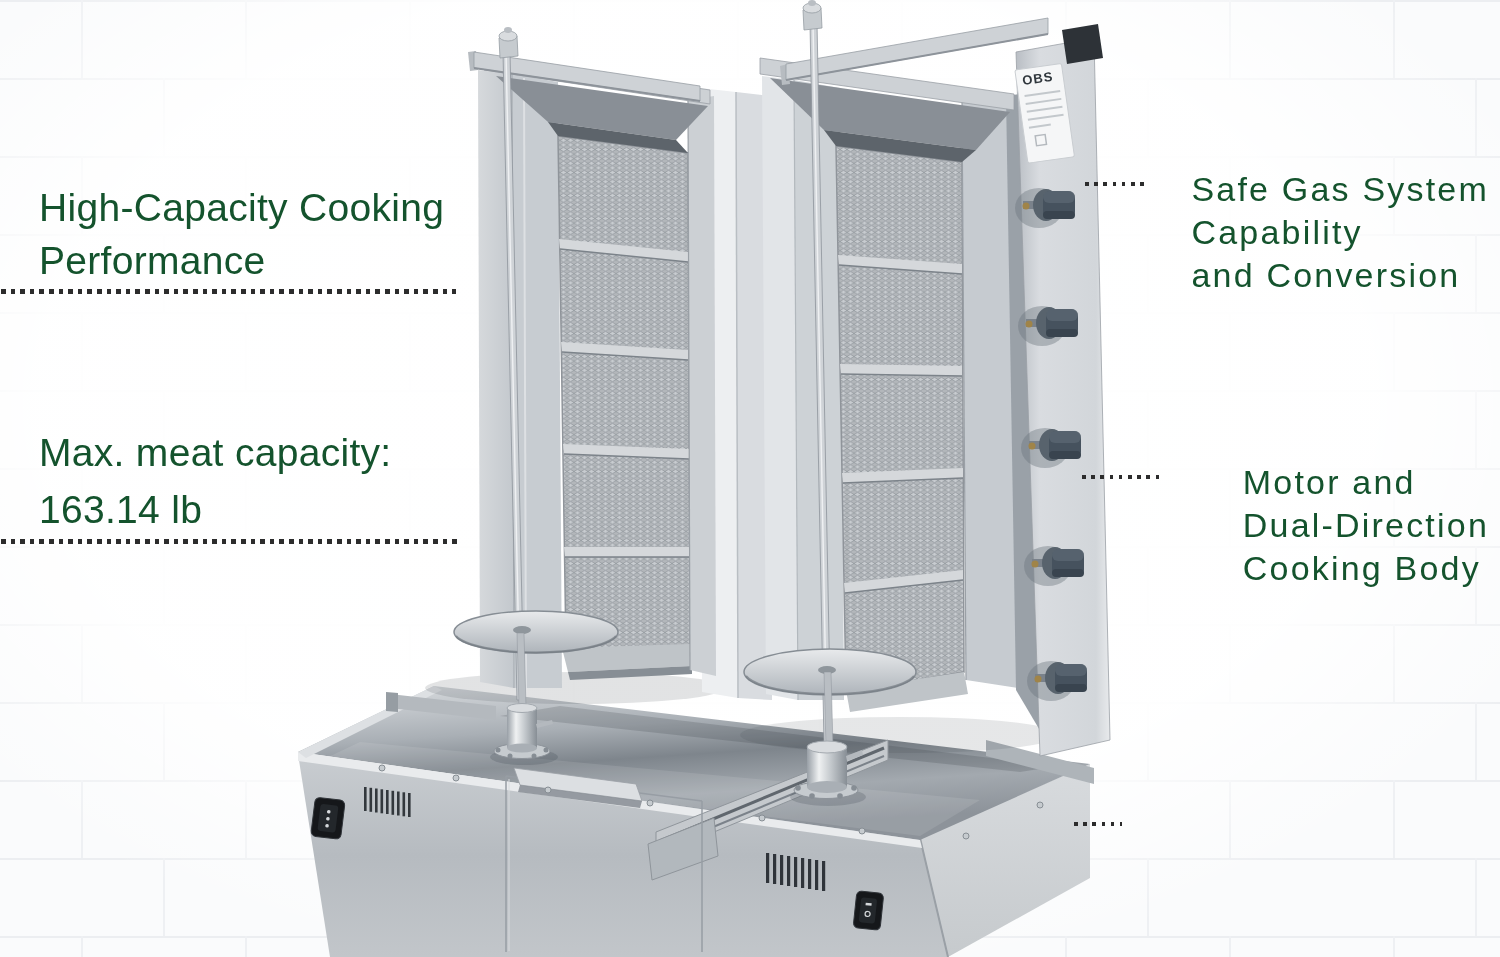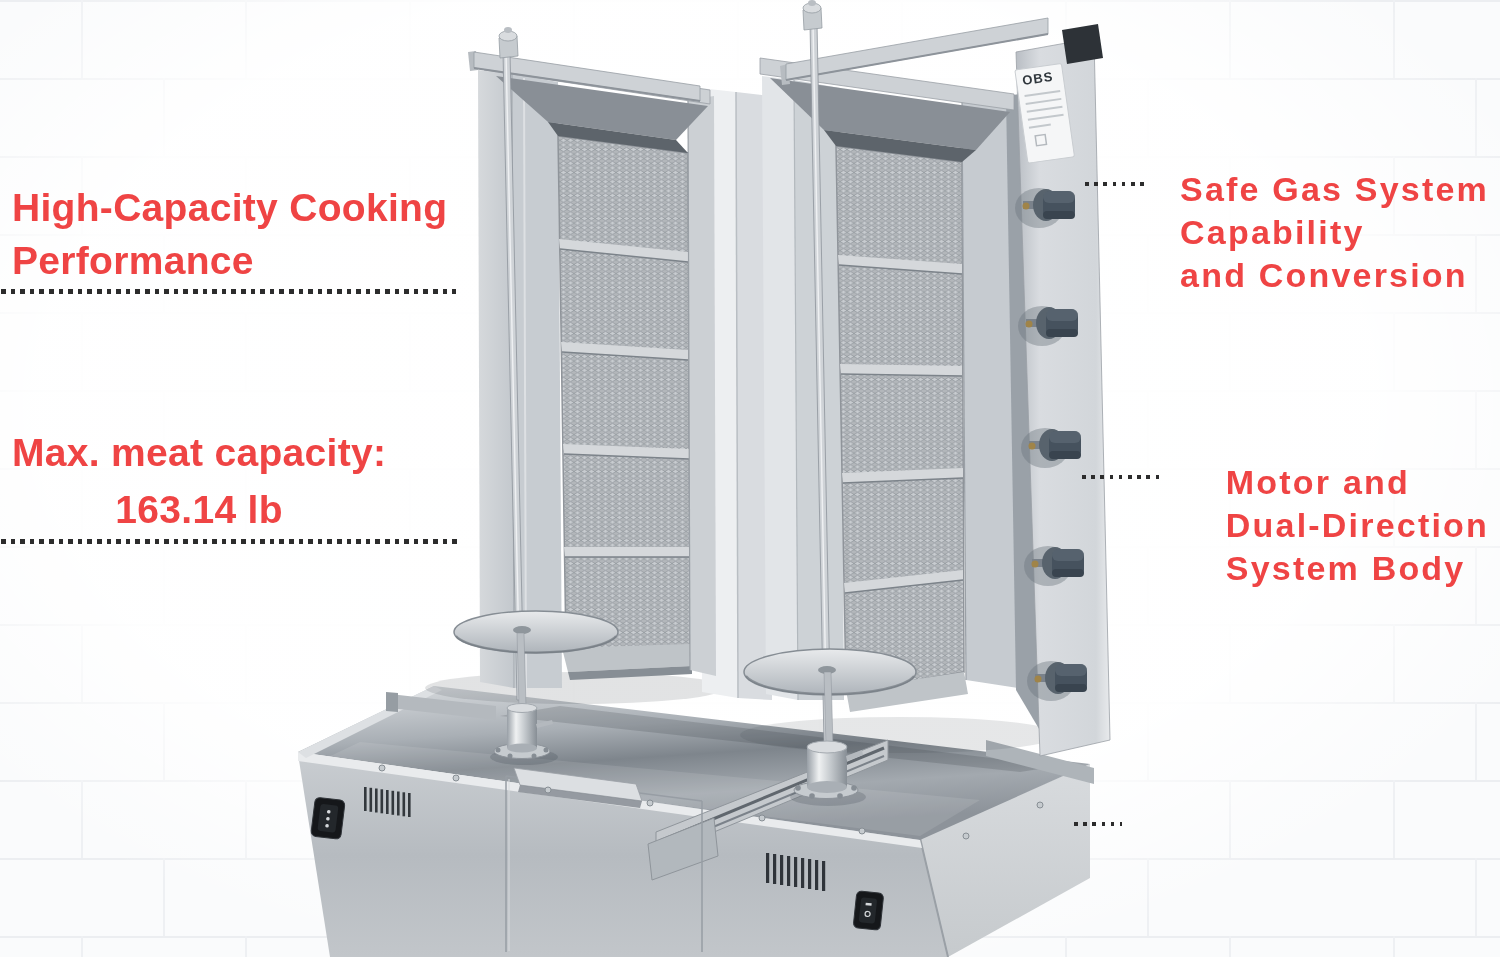--- a/index.html
+++ b/index.html
@@ -2,25 +2,25 @@
 <html><head>
 <meta charset="utf-8">
 <style>
   html,body { margin:0; padding:0; background:#ffffff; }
   .canvas {
     position:relative; width:1500px; height:957px; overflow:hidden;
     background:#ffffff;
     font-family:"Liberation Sans", sans-serif;
   }
   .scene { position:absolute; left:0; top:0; }
-  .ann { position:absolute; font-weight:700; color:#ef4444; white-space:nowrap; }
+  .ann { position:absolute; font-weight:400; color:#14532d; white-space:nowrap;margin-left:27px; }
   .ann-left  { text-align:left;  letter-spacing:0.3px; }
   .ann-right { right:11px; text-align:left; letter-spacing:2.2px; font-size:34px; line-height:43px; }
   .a-l1 { left:12px; top:181px; font-size:39px; line-height:53px; }
-  .a-l2 { left:12px; top:424px; font-size:39px; line-height:57px;text-align:center; }
+  .a-l2 { left:12px; top:424px; font-size:39px; line-height:57px; }
   .a-r1 { top:168px; }
   .a-r2 { top:461px; }
   .a-r3 { top:768px; line-height:44px; }
   .leader {
     position:absolute; height:5px;
     background:repeating-linear-gradient(90deg,#2c2c2c 0 4.6px,transparent 4.6px 9.6px);
   }
   .leader-thin {
     height:4px;
     background:repeating-linear-gradient(90deg,#2c2c2c 0 3.6px,transparent 3.6px 9.2px);
@@ -357,21 +357,21 @@
   <div class="ann ann-right a-r1">
     <div>Safe Gas System</div>
     <div>Capability</div>
     <div>and Conversion</div>
   </div>
   <div class="leader leader-thin ld-3"></div>
 
   <div class="ann ann-right a-r2">
     <div>Motor and</div>
     <div>Dual-Direction</div>
-    <div>System Body</div>
+    <div>Cooking Body</div>
   </div>
   <div class="leader leader-thin ld-4"></div>
 
   <div class="ann ann-right a-r3">
   </div>
   <div class="leader leader-thin ld-5"></div>
 
 </div>
 
 </body></html>

